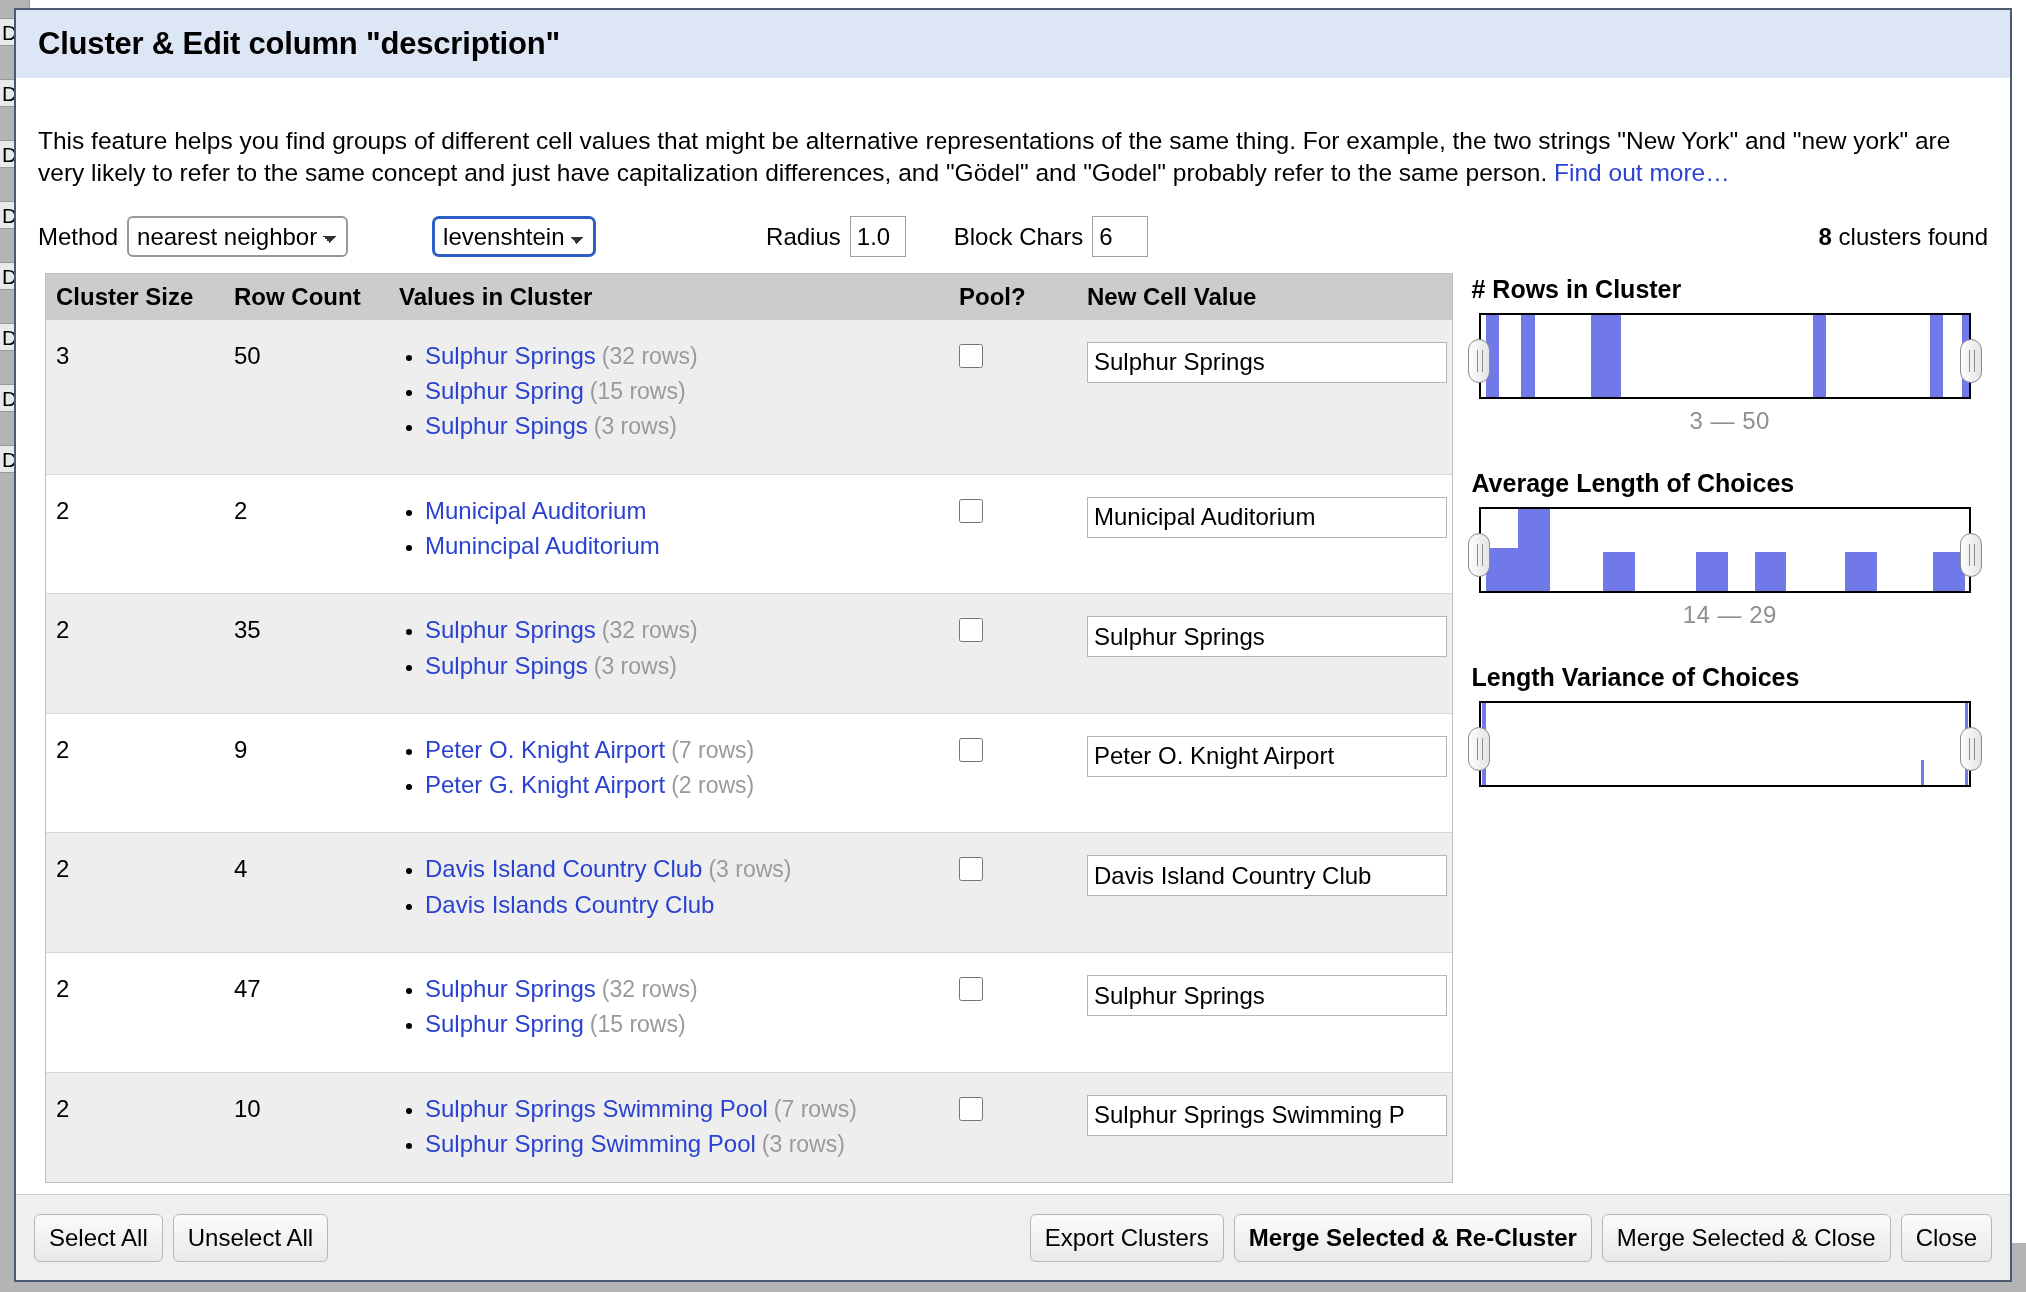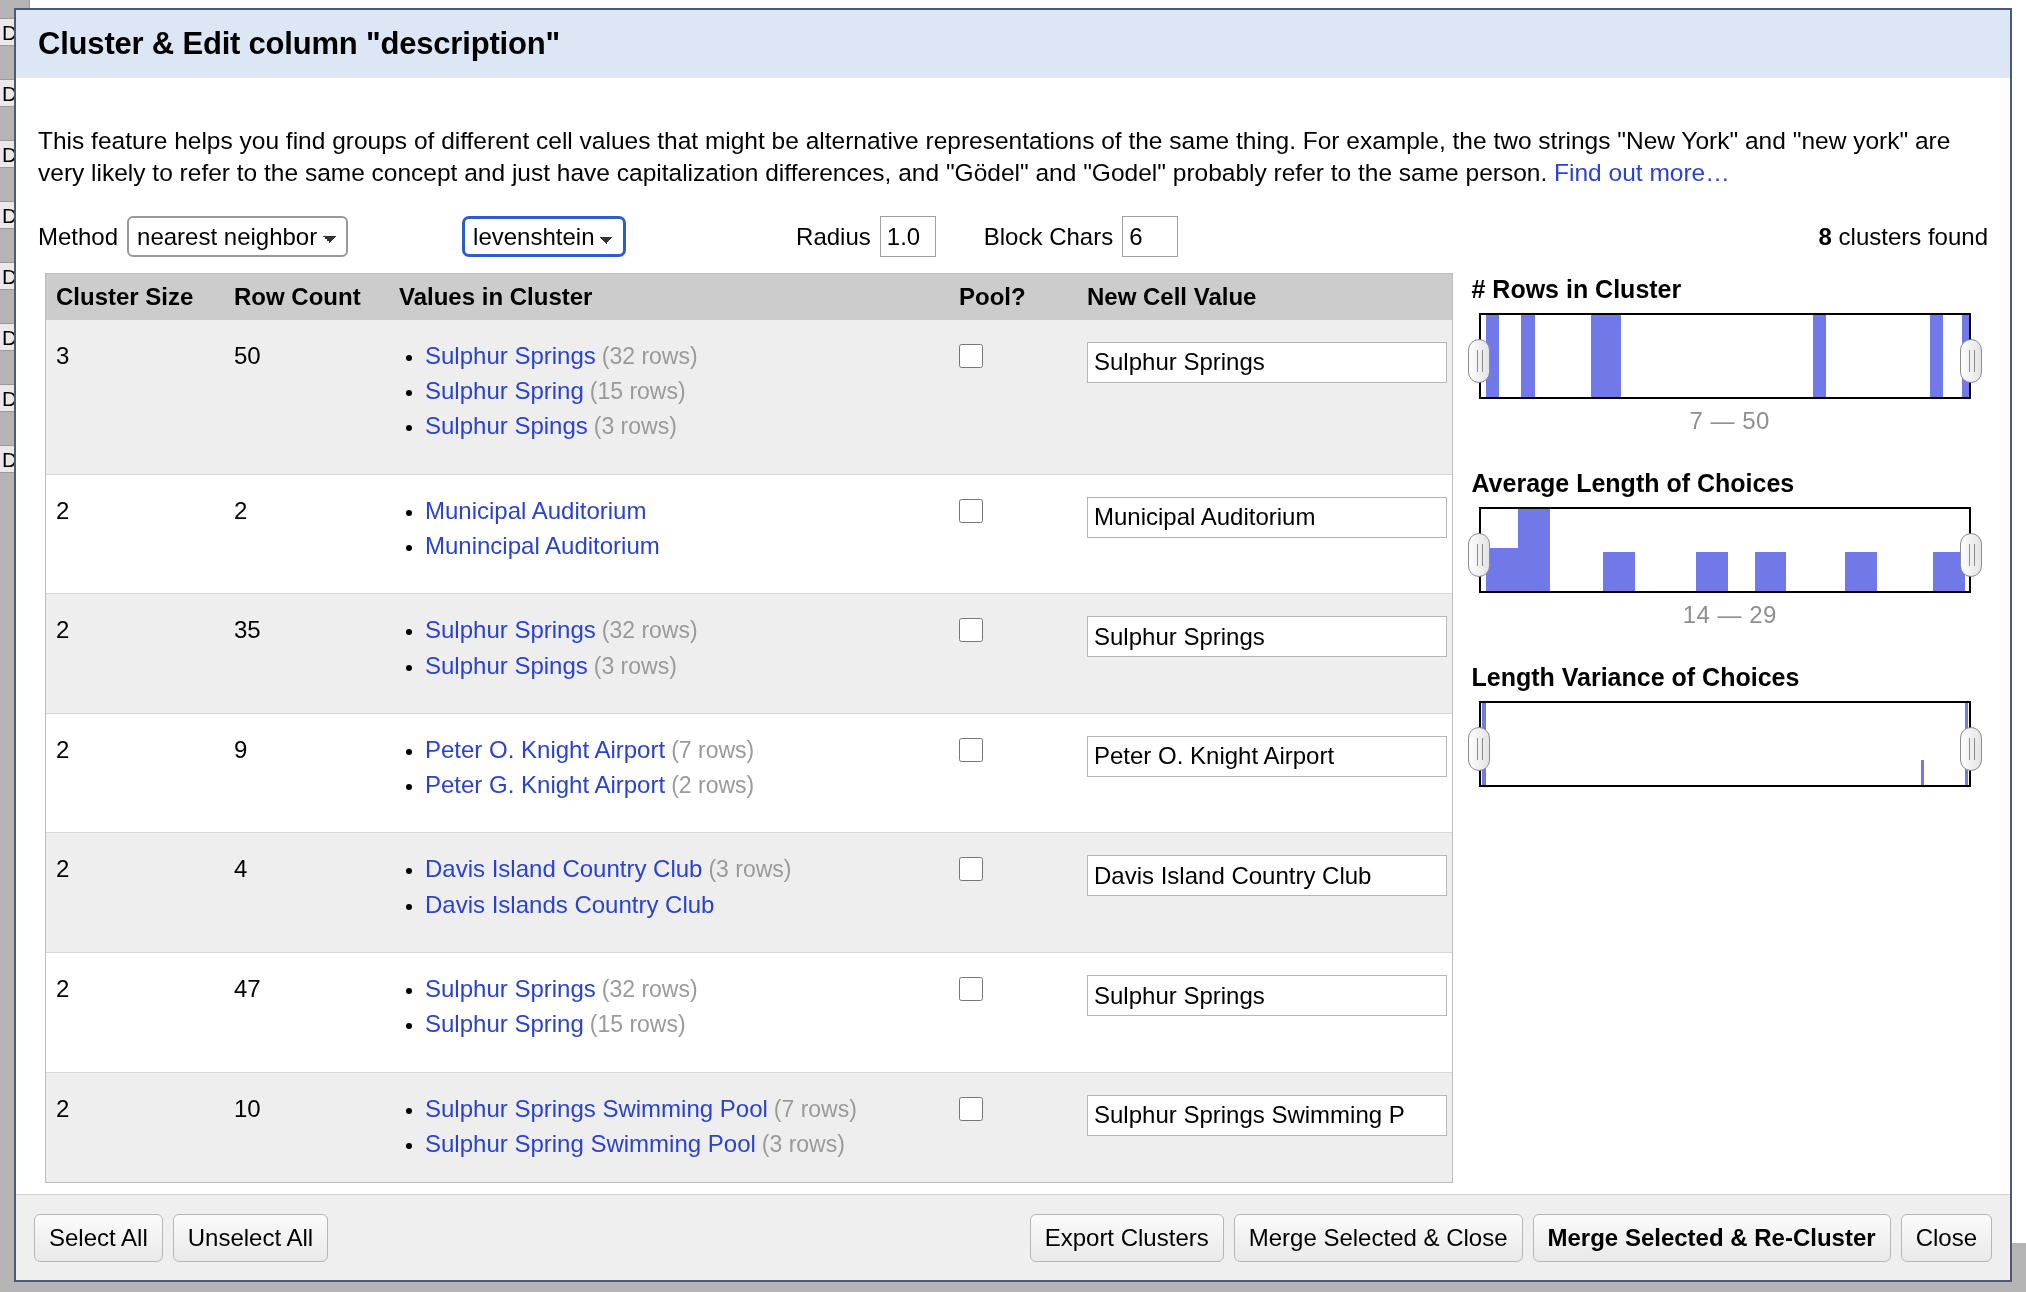--- a/index.html
+++ b/index.html
@@ -119,21 +119,21 @@
       calc(100% - 10px) 18px;
     background-size: 7px 7px, 7px 7px;
     background-repeat: no-repeat;
     cursor: pointer;
   }
   select.ctl-select.focused {
     border: 3px solid #2c5fc6;
     border-radius: 7px;
   }
   #method-select { margin-right: 0; }
-  #distance-wrap { margin-left: 114px; }
+  #distance-wrap { margin-left: 84px; }
   #radius-wrap { margin-left: 170px; display: flex; align-items: center; }
   #blockchars-wrap { margin-left: 48px; display: flex; align-items: center; }
   input.ctl-input {
     font-family: "Liberation Sans", sans-serif;
     font-size: 24px;
     height: 41px;
     border: 1px solid #a0a0a0;
     background: #fff;
     color: #000;
     padding: 0 6px;
@@ -494,21 +494,21 @@
                   <div class="fbar" style="left: 22.5%; width: 3%; height: 100%;"></div>
                   <div class="fbar" style="left: 25.5%; width: 3%; height: 100%;"></div>
                   <div class="fbar" style="left: 68%; width: 2.5%; height: 100%;"></div>
                   <div class="fbar" style="left: 92%; width: 2.5%; height: 100%;"></div>
                   <div class="fbar" style="left: 98.5%; width: 2.5%; height: 100%;"></div>
                 </div>
               </div>
               <div class="facet-handle handle-left" style="left: -3px;"></div>
               <div class="facet-handle" style="left: 489px;"></div>
             </div>
-            <div class="facet-range">7 — 50</div>
+            <div class="facet-range">3 — 50</div>
           </div>
           <div class="facet">
             <div class="facet-title">Average Length of Choices</div>
             <div class="facet-plot-wrap">
               <div class="facet-plot">
                 <div class="facet-bars">
                   <div class="fbar" style="left: 1%; width: 6.5%; height: 52%;"></div>
                   <div class="fbar" style="left: 7.5%; width: 6.5%; height: 100%;"></div>
                   <div class="fbar" style="left: 25%; width: 6.5%; height: 47%;"></div>
                   <div class="fbar" style="left: 44%; width: 6.5%; height: 47%;"></div>
@@ -539,17 +539,17 @@
         </div>
 
     </div>
   </div>
 
   <div id="modal-footer">
     <button class="btn">Select All</button>
     <button class="btn">Unselect All</button>
     <div id="footer-spacer"></div>
     <button class="btn">Export Clusters</button>
+    <button class="btn primary">Merge Selected &amp; Re-Cluster</button>
     <button class="btn">Merge Selected &amp; Close</button>
-    <button class="btn primary">Merge Selected &amp; Re-Cluster</button>
     <button class="btn">Close</button>
   </div>
 </div>
 
 </body></html>

